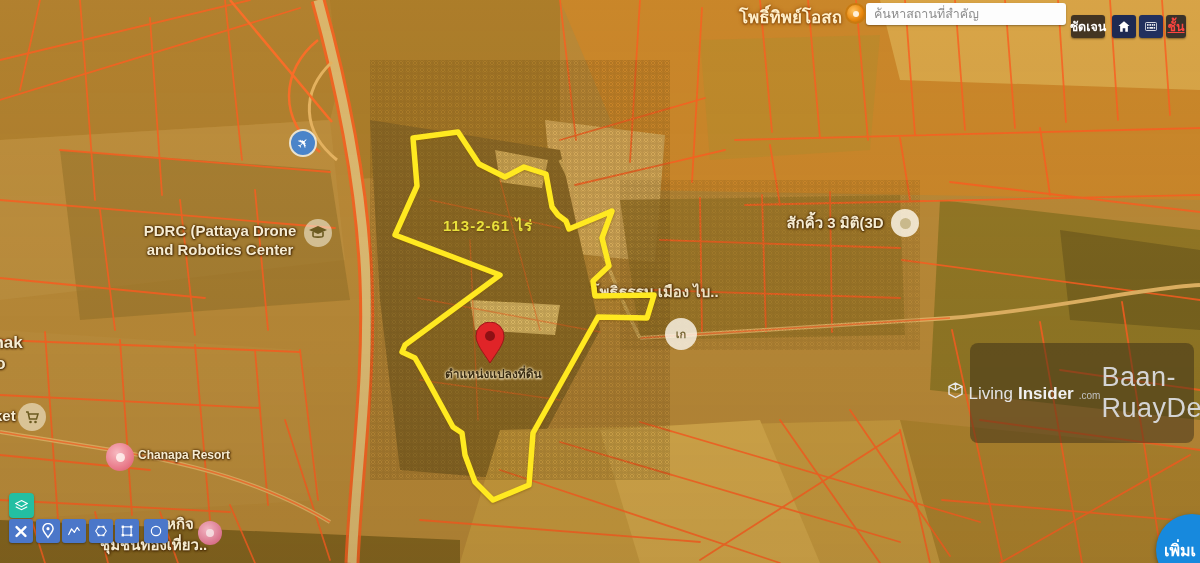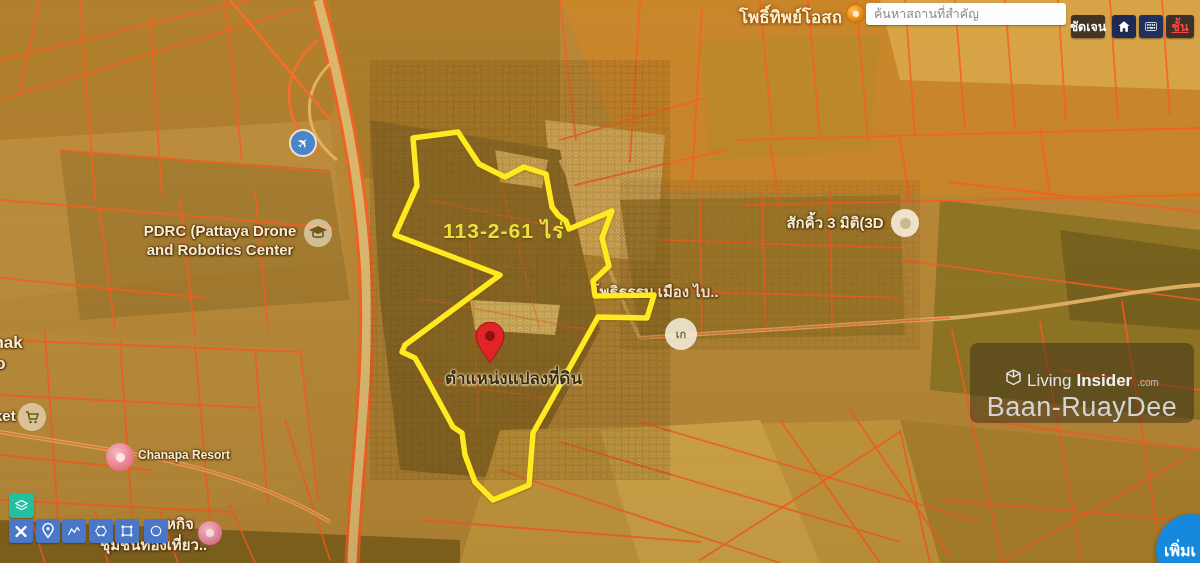--- a/index.html
+++ b/index.html
@@ -17,29 +17,29 @@
        background-size:7px 7px;opacity:.5;}
   .tint{position:absolute;inset:0;pointer-events:none;
         background:linear-gradient(180deg, rgba(214,138,33,.16), rgba(168,112,20,.10) 55%, rgba(120,80,14,.18));}
 
   
   .maplabel{position:absolute;color:#f6ecd2;text-align:center;line-height:1.25;
     text-shadow:0 1px 2px rgba(70,40,5,.95), 0 0 3px rgba(70,40,5,.9), 1px 0 2px rgba(70,40,5,.9);
     font-weight:bold;white-space:nowrap;}
   .poi-circle{position:absolute;border-radius:50%;display:flex;align-items:center;justify-content:center;}
 
-  .area-label{position:absolute;color:#e9e13c;font-size:21px;font-weight:bold;letter-spacing:1px;
+  .area-label{position:absolute;color:#e9e13c;font-size:15px;font-weight:bold;letter-spacing:1px;
     text-shadow:0 1px 2px rgba(90,60,0,.8);white-space:nowrap;}
-  .pin-label{position:absolute;color:#3a2c12;font-size:17px;font-weight:bold;white-space:nowrap;
+  .pin-label{position:absolute;color:#3a2c12;font-size:12px;font-weight:bold;white-space:nowrap;
     text-shadow:0 0 2px rgba(255,240,200,.95), 0 0 3px rgba(255,240,200,.9), 0 1px 2px rgba(255,240,200,.9);}
 
   
-  .watermark{position:absolute;left:970px;top:343px;width:224px;height:80px;border-radius:8px;
-    background:rgba(52,42,24,.48);color:#d9d9d9;display:flex;flex-direction:column;
-    align-items:center;justify-content:flex-end;gap:1px;}
+  .watermark{position:absolute;left:970px;top:343px;width:224px;height:100px;border-radius:8px;
+    background:rgba(52,42,24,.48);color:#d9d9d9;display:flex;flex-direction:row;
+    align-items:center;justify-content:center;gap:1px;}
   .wm-row1{display:flex;align-items:baseline;gap:5px;font-size:17px;color:#e2e2e2;}
   .wm-light{font-weight:400;} .wm-bold{font-weight:bold;color:#f0f0f0;}
   .wm-suffix{font-size:10px;color:#c2c2c2;}
   .wm-line{font-size:27px;color:#d4d4d4;letter-spacing:.5px;}
 
   
   .search-label{position:absolute;right:358px;top:3px;font-size:17px;font-weight:bold;color:#ffefc9;
     text-shadow:0 1px 2px rgba(120,60,0,.95),0 0 4px rgba(120,60,0,.8);white-space:nowrap;}
   .search-poi{position:absolute;left:845px;top:3px;width:21px;height:21px;border-radius:50%;
     background:radial-gradient(circle at 38% 35%, #ffc25e, #e8860c 60%, #b5650a);
@@ -47,21 +47,21 @@
   .search-poi::after{content:"";width:6px;height:6px;border-radius:50%;background:#fff0d8;}
   .search-input{position:absolute;left:866px;top:3px;width:200px;height:22px;border:none;border-radius:3px;
     background:#fdfdfd;font-size:12.5px;padding:0 8px;color:#444;outline:none;box-shadow:0 1px 2px rgba(0,0,0,.35);}
   .search-input::placeholder{color:#8d8d8d;}
   .topbtn{position:absolute;top:15px;height:23px;border:none;border-radius:3px;color:#fff;
     font-size:12.5px;font-weight:bold;display:flex;align-items:center;justify-content:center;
     cursor:pointer;box-shadow:0 1px 2px rgba(0,0,0,.4);font-family:inherit;text-align:center;}
   .btn-clear{left:1071px;width:34px;background:rgba(45,38,30,.88);}
   .btn-home{left:1112px;width:24px;background:#1e2a52;}
   .btn-grid{left:1139px;width:24px;background:#22305e;}
-  .btn-layers{left:1166px;width:28px;background:rgba(40,38,40,.9);color:#ff4540;text-decoration:underline;}
+  .btn-layers{left:1166px;width:20px;background:rgba(40,38,40,.9);color:#ff4540;text-decoration:underline;}
 
   
   .teal-btn{position:absolute;left:9px;top:493px;width:25px;height:25px;border-radius:4px;border:none;
     background:#23bfa2;display:flex;align-items:center;justify-content:center;cursor:pointer;
     box-shadow:0 1px 2px rgba(0,0,0,.35);}
   .drawbtn{position:absolute;top:519px;width:24px;height:24px;border-radius:3px;border:none;
     background:#4b77c9;display:flex;align-items:center;justify-content:center;cursor:pointer;
     box-shadow:0 1px 2px rgba(0,0,0,.35);}
 
   

